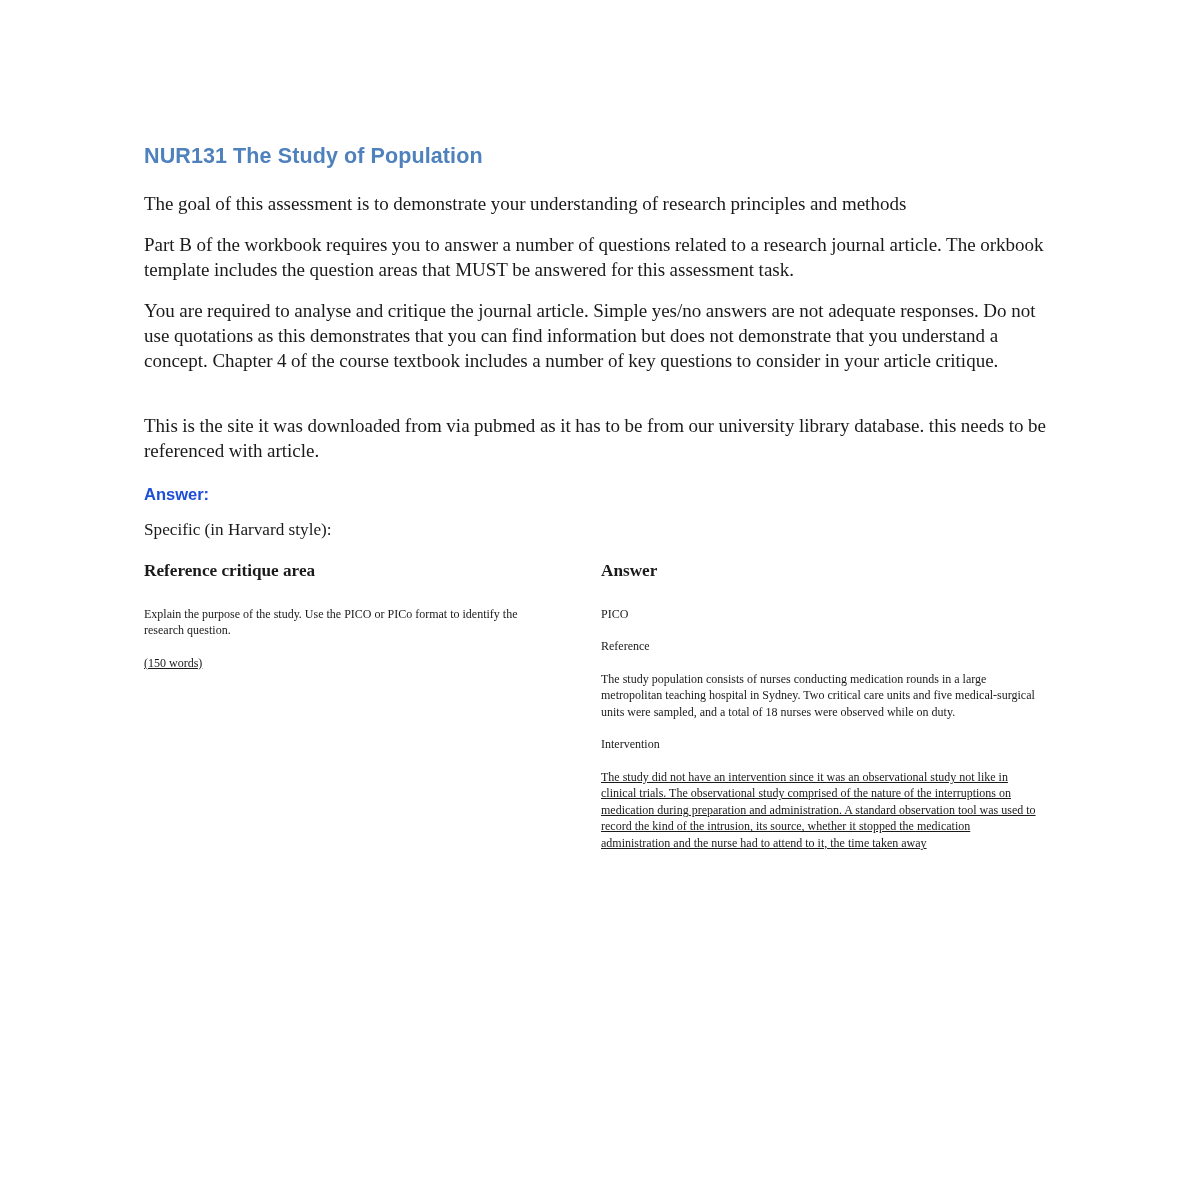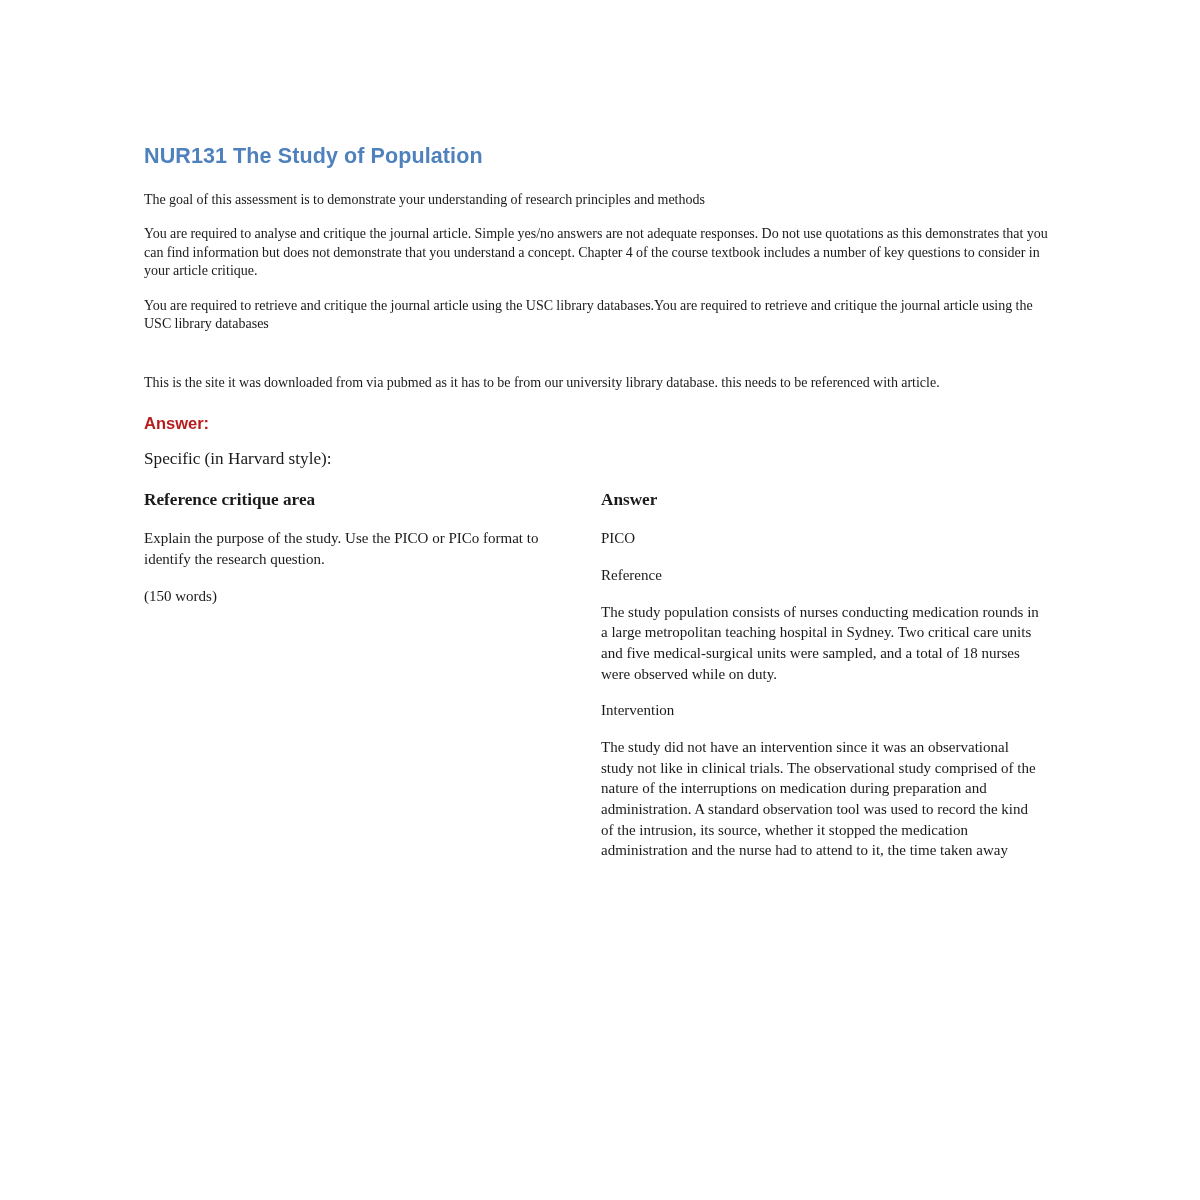--- a/index.html
+++ b/index.html
@@ -34,31 +34,31 @@
     color: #4f81bd;
     letter-spacing: 0.1px;
     line-height: 1.15;
     margin: 0 0 22px 0;
     white-space: nowrap;
   }
   .section-heading {
     font-family: "Liberation Sans", "DejaVu Sans", sans-serif;
     font-size: 16.5px;
     font-weight: bold;
-    color: #b91c1c;
+    color: #1d4ed8;
     line-height: 1.2;
     margin: 22px 0 14px 0;
   }
 
   
   .body-block {
     width: 915px;
   }
   p.para {
-    font-size: 14px;
+    font-size: 19px;
     line-height: 1.32;
     margin: 0 0 16px 0;
     text-align: left;
     word-spacing: -0.2px;
   }
   p.para:last-child { margin-bottom: 0; margin-top: 40px; }
 
   .ref-line {
     font-size: 17.2px;
     line-height: 1.32;
@@ -82,40 +82,40 @@
     padding-right: 0;
     padding-left: 0;
   }
   .cell-head {
     font-size: 17.2px;
     font-weight: bold;
     line-height: 1.32;
     margin: 0 0 17px 0;
   }
   .cell-para {
-    font-size: 15px;
+    font-size: 12px;
     line-height: 1.38;
-    margin: 0 0 16px 0;
+    margin: 6px 0 16px 0;
   }
-  .cell-para:last-child { margin-bottom: 0; }
+  .cell-para:last-child { margin-bottom: 0; text-decoration: underline; }
 
   .col-left-inner { width: 400px; }
   .col-right-inner { width: 440px; }
 </style>
 </head>
 <body>
 
 <div class="page">
 
   <h1 class="doc-title">NUR131 The Study of Population</h1>
 
   <div class="body-block">
     <p class="para">The goal of this assessment is to demonstrate your understanding of research principles and methods</p>
+    <p class="para">Part B of the workbook requires you to answer a number of questions related to a research journal article. The orkbook template includes the question areas that MUST be answered for this assessment task.</p>
     <p class="para">You are required to analyse and critique the journal article. Simple yes/no answers are not adequate responses. Do not use quotations as this demonstrates that you can find information but does not demonstrate that you understand a concept. Chapter 4 of the course textbook includes a number of key questions to consider in your article critique.</p>
-    <p class="para">You are required to retrieve and critique the journal article using the USC library databases.You are required to retrieve and critique the journal article using the USC library databases</p>
     <p class="para">This is the site it was downloaded from via pubmed as it  has to be from our university library database.  this needs to be referenced with article.</p>
   </div>
 
   <h2 class="section-heading">Answer:</h2>
 
   <div class="ref-line">Specific (in Harvard style):</div>
 
   <table class="critique-table">
     <colgroup>
       <col class="c1">

